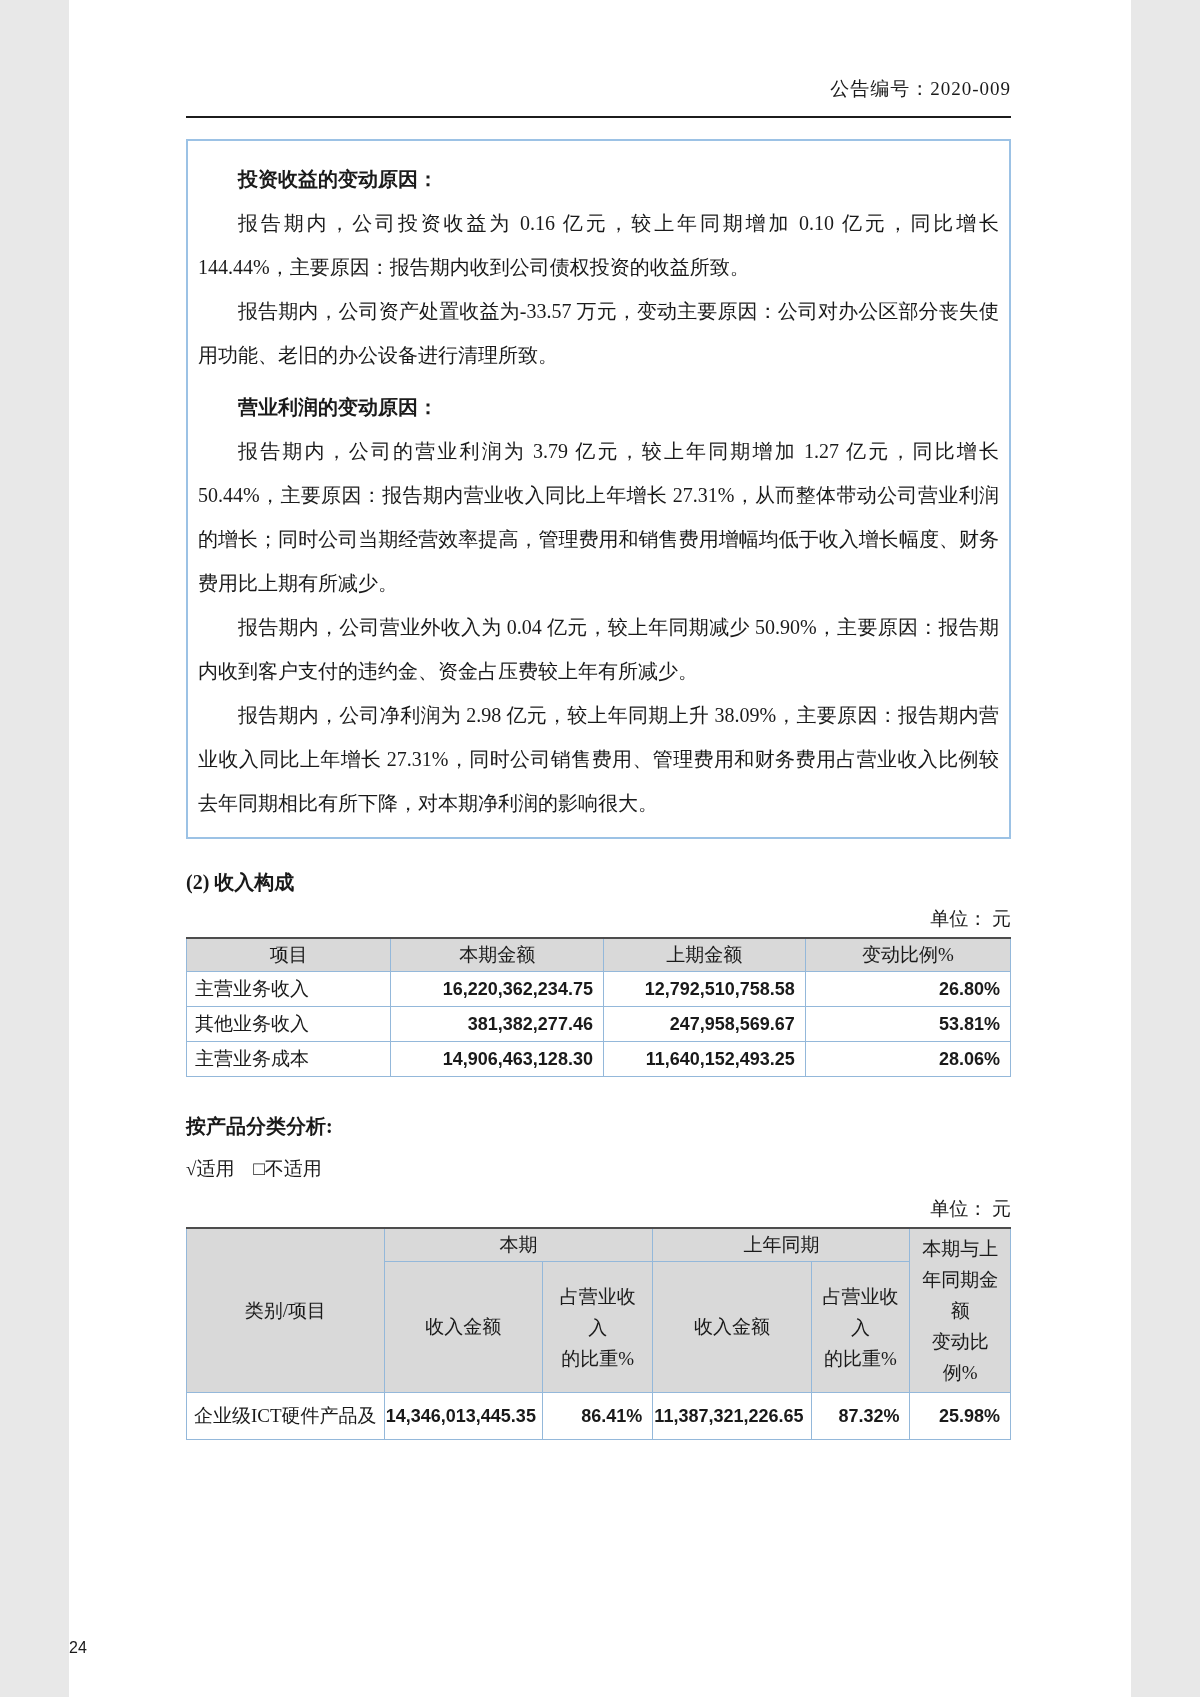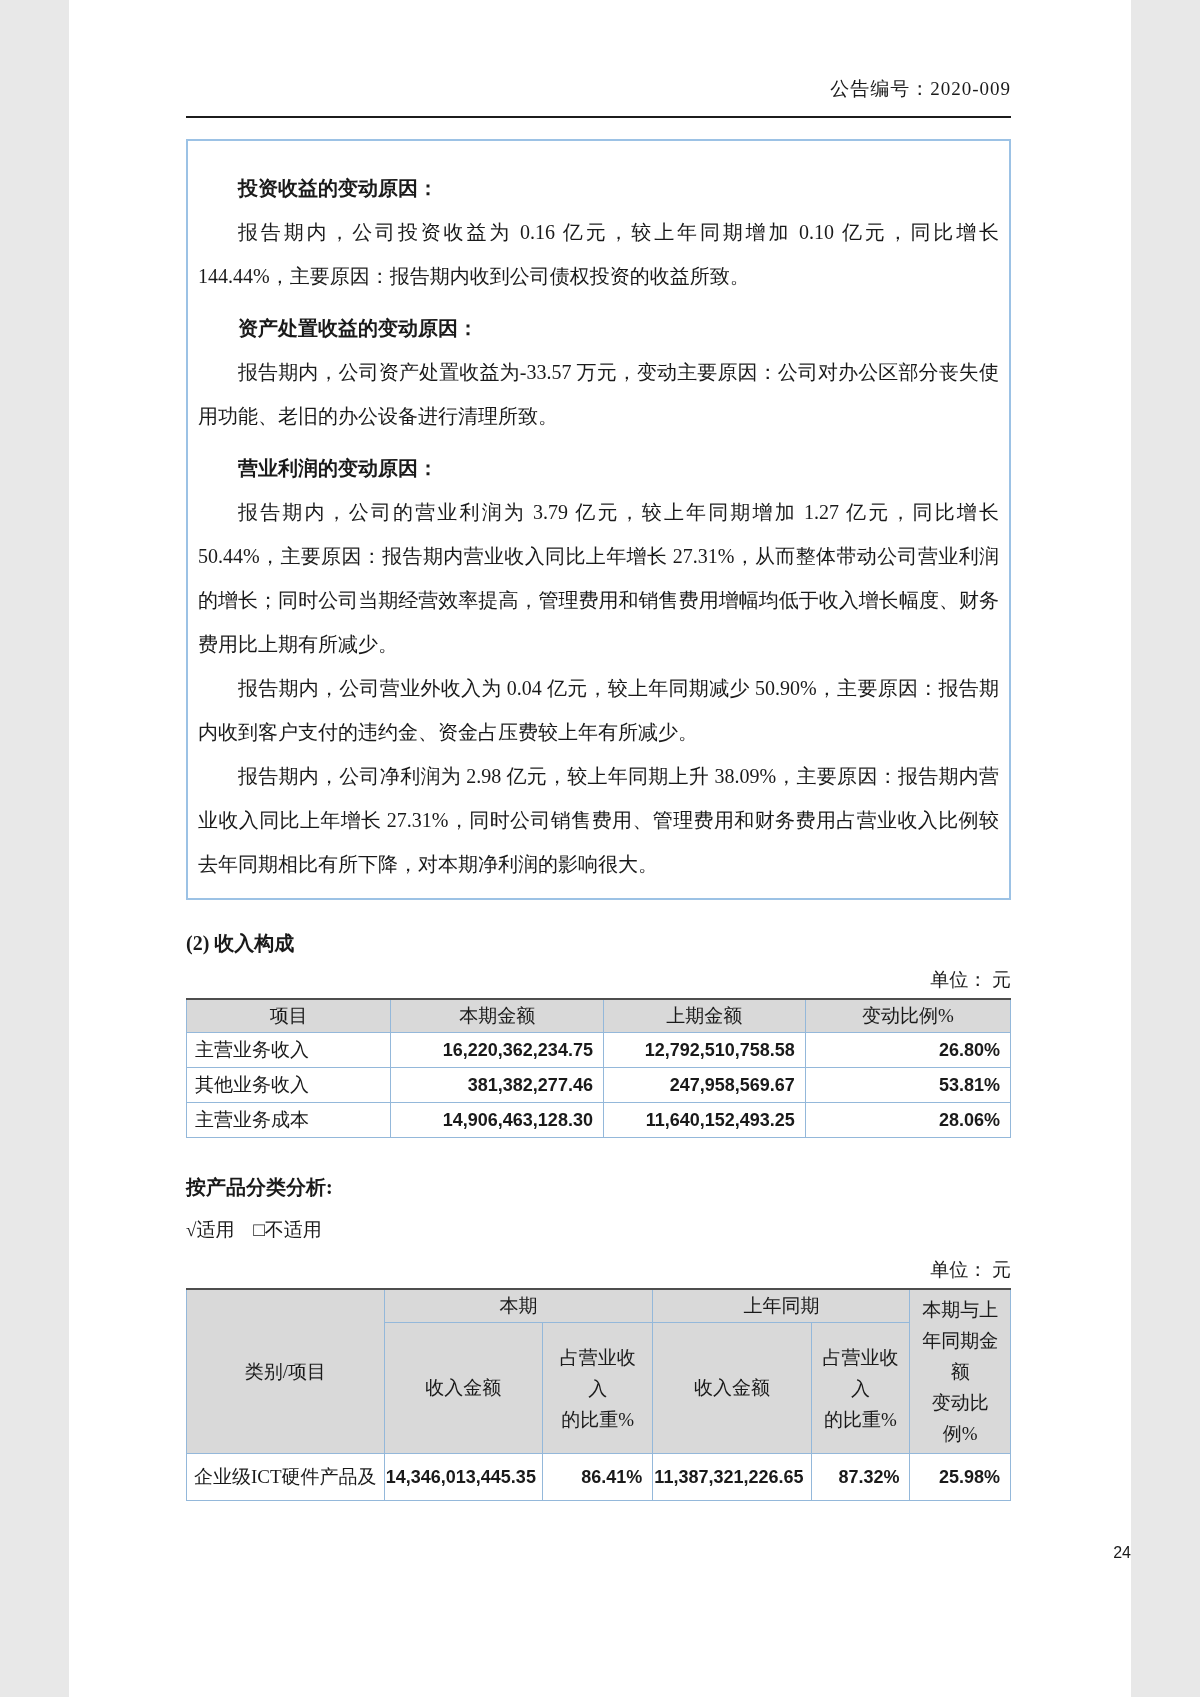--- a/index.html
+++ b/index.html
@@ -24,21 +24,21 @@
   .header-rule {
     margin-top: 14px;
     border: 0;
     border-top: 2px solid #1c1c1c;
     height: 0;
   }
 
   .reasons-box {
     margin-top: 21px;
     border: 2px solid #9CC2E5;
-    padding: 17px 10px 12px 10px;
+    padding: 8px 10px 12px 10px;
   }
   .reasons-box .sec-heading {
     margin: 8px 0 0 0;
     font-weight: bold;
     font-size: 20px;
     line-height: 44px;
     text-indent: 2em;
   }
   .reasons-box .sec-body {
     margin: 0;
@@ -90,42 +90,41 @@
   .t2 { border-top: 2px solid #4d4d4d; }
   .t2 th { line-height: 30px; }
   .t2 .r1 th { height: 28px; }
   .t2 .r2 th { height: 128px; }
   .t2 .wrap { white-space: pre-line; line-height: 31px; }
   .t2 td { height: 44px; }
   .t2 td.lbl { padding-left: 7px; text-align: left; }
 
   .page-number {
     position: absolute;
-    top: 1544px;
+    top: 1639px;
     left: 0;
     width: 100%;
-    text-align: right;
+    text-align: left;
     font-size: 16px;
     font-family: "Liberation Sans", "DejaVu Sans", sans-serif;
   }
 </style>
 </head>
 <body>
 
 <div class="page">
   <div class="content">
 
     <div class="doc-header">公告编号：2020-009</div>
     <hr class="header-rule">
 
     <div class="reasons-box">
       <p class="sec-heading">投资收益的变动原因：</p>
       <p class="sec-body">报告期内，公司投资收益为 0.16 亿元，较上年同期增加 0.10 亿元，同比增长 144.44%，主要原因：报告期内收到公司债权投资的收益所致。</p>
 
-      <p class="sec-heading">资产处置收益的变动原因：</p>
       <p class="sec-body">报告期内，公司资产处置收益为-33.57 万元，变动主要原因：公司对办公区部分丧失使用功能、老旧的办公设备进行清理所致。</p>
 
       <p class="sec-heading">营业利润的变动原因：</p>
       <p class="sec-body">报告期内，公司的营业利润为 3.79 亿元，较上年同期增加 1.27 亿元，同比增长 50.44%，主要原因：报告期内营业收入同比上年增长 27.31%，从而整体带动公司营业利润的增长；同时公司当期经营效率提高，管理费用和销售费用增幅均低于收入增长幅度、财务费用比上期有所减少。</p>
 
       <p class="sec-body">报告期内，公司营业外收入为 0.04 亿元，较上年同期减少 50.90%，主要原因：报告期内收到客户支付的违约金、资金占压费较上年有所减少。</p>
 
       <p class="sec-body">报告期内，公司净利润为 2.98 亿元，较上年同期上升 38.09%，主要原因：报告期内营业收入同比上年增长 27.31%，同时公司销售费用、管理费用和财务费用占营业收入比例较去年同期相比有所下降，对本期净利润的影响很大。</p>
     </div>
 

